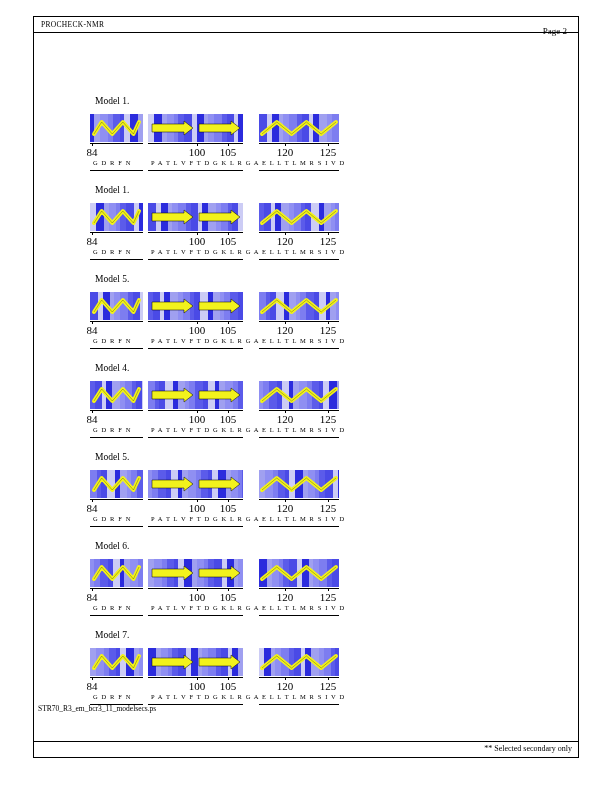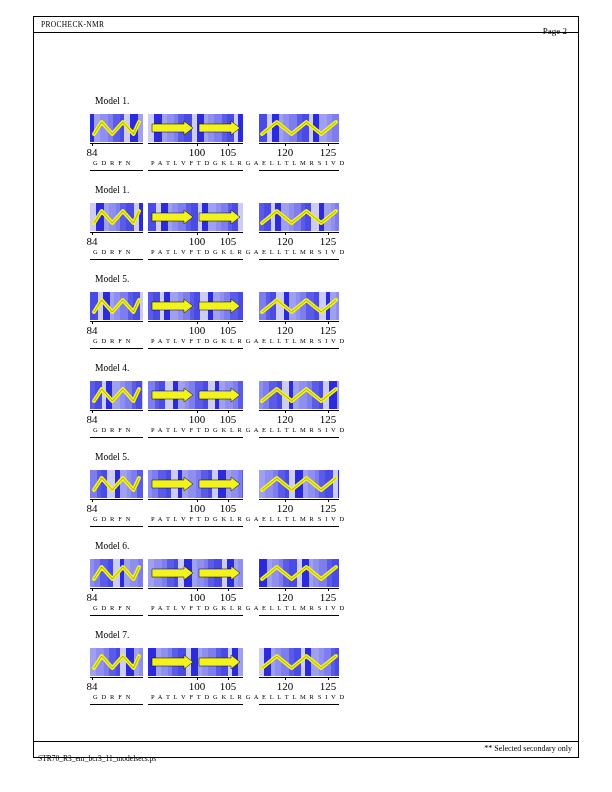--- a/index.html
+++ b/index.html
@@ -75,21 +75,21 @@
     position: absolute;
     left: 34px;
     top: 741px;
     width: 545px;
     height: 1px;
     background: #000000;
   }
   .foot-left {
     position: absolute;
     left: 38px;
-    top: 754px;
+    top: 704px;
     font-size: 7.5px;
     font-family: "Liberation Serif", serif;
   }
   .foot-right {
     position: absolute;
     right: 40px;
     top: 744px;
     font-size: 8px;
     font-family: "Liberation Serif", serif;
   }

